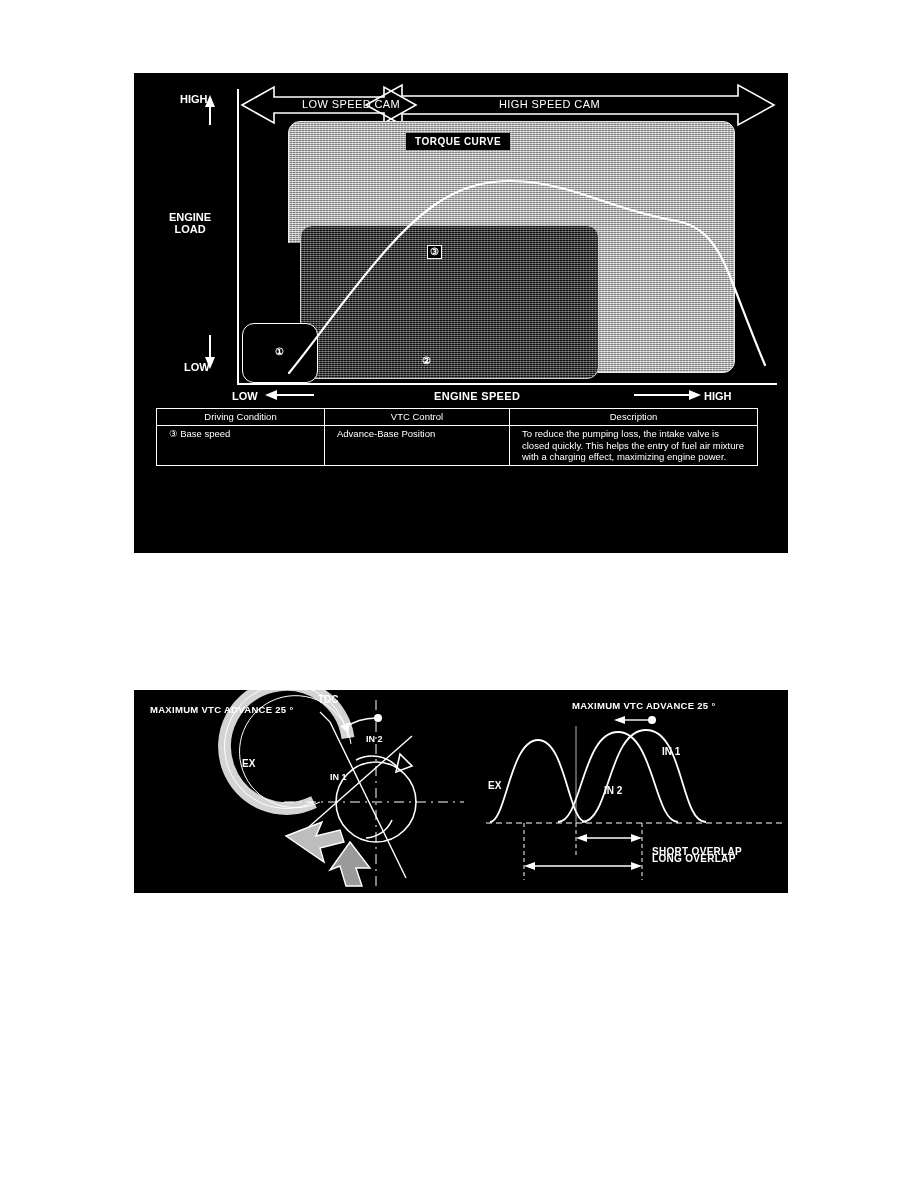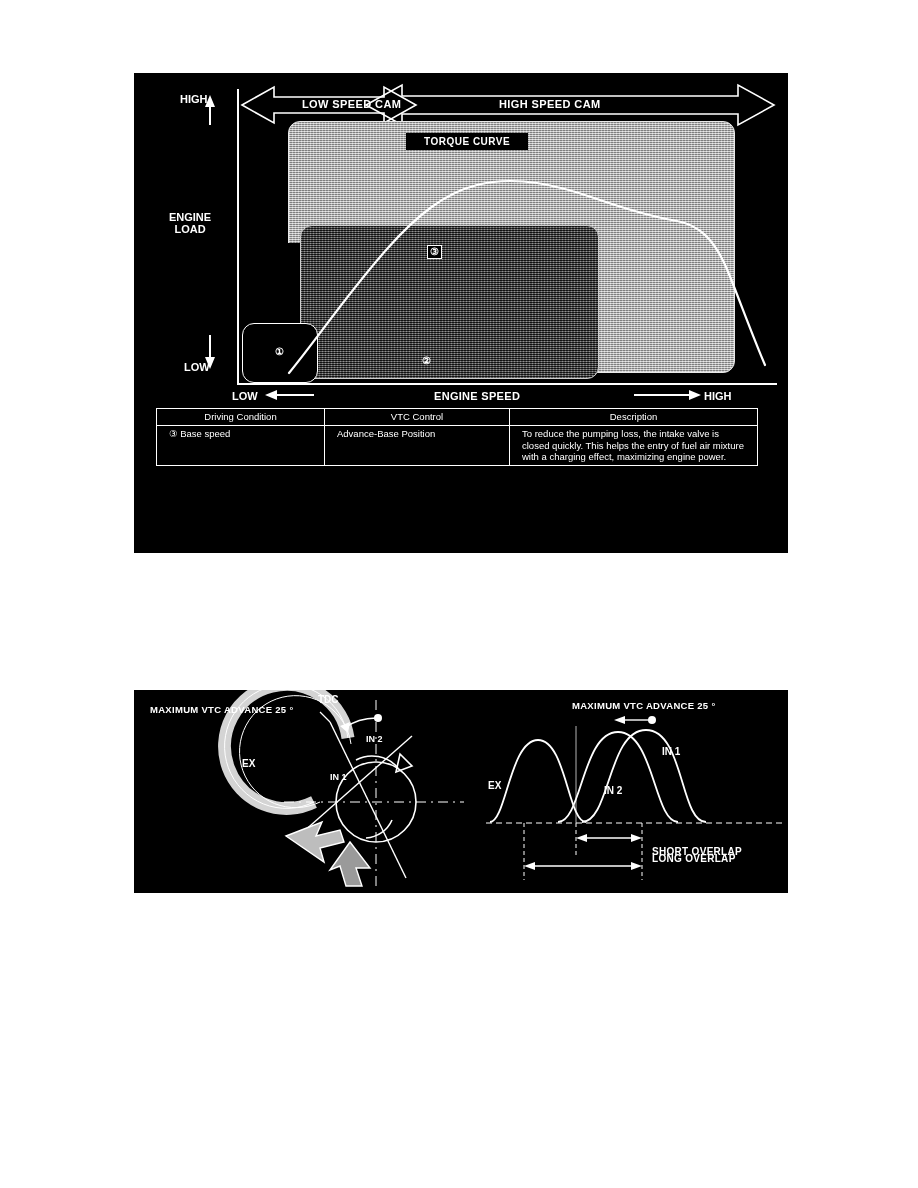--- a/index.html
+++ b/index.html
@@ -29,21 +29,21 @@
   
   .arrow-band {
     position: absolute;
     left: 0; top: 0;
     width: 100%; height: 100%;
     pointer-events: none;
   }
   .band-label {
     position: absolute;
     color: #ffffff;
-    font-weight: bold;
+    font-weight: normal;
     letter-spacing: .4px;
     white-space: nowrap;
     padding-left: 20px;
   }
   #label-low-speed-cam {
     left: 148px; top: 25px;
     font-size: 11px;
   }
   #label-high-speed-cam {
     left: 332px; top: 25px;
@@ -155,21 +155,21 @@
     left: 103px; top: 16px;
     width: 540px; height: 296px;
   }
   #label-torque-curve {
     position: absolute;
     left: 272px; top: 60px;
     background: #000000;
     color: #ffffff;
     font-size: 10px;
     font-weight: bold;
-    padding: 2px 17px;
+    padding: 2px 8px;
     letter-spacing: .5px;
     border: 1px solid #000;
   }
 
   
   #vtc-table {
     position: absolute;
     left: 22px;
     top: 335px;
     width: 602px;

